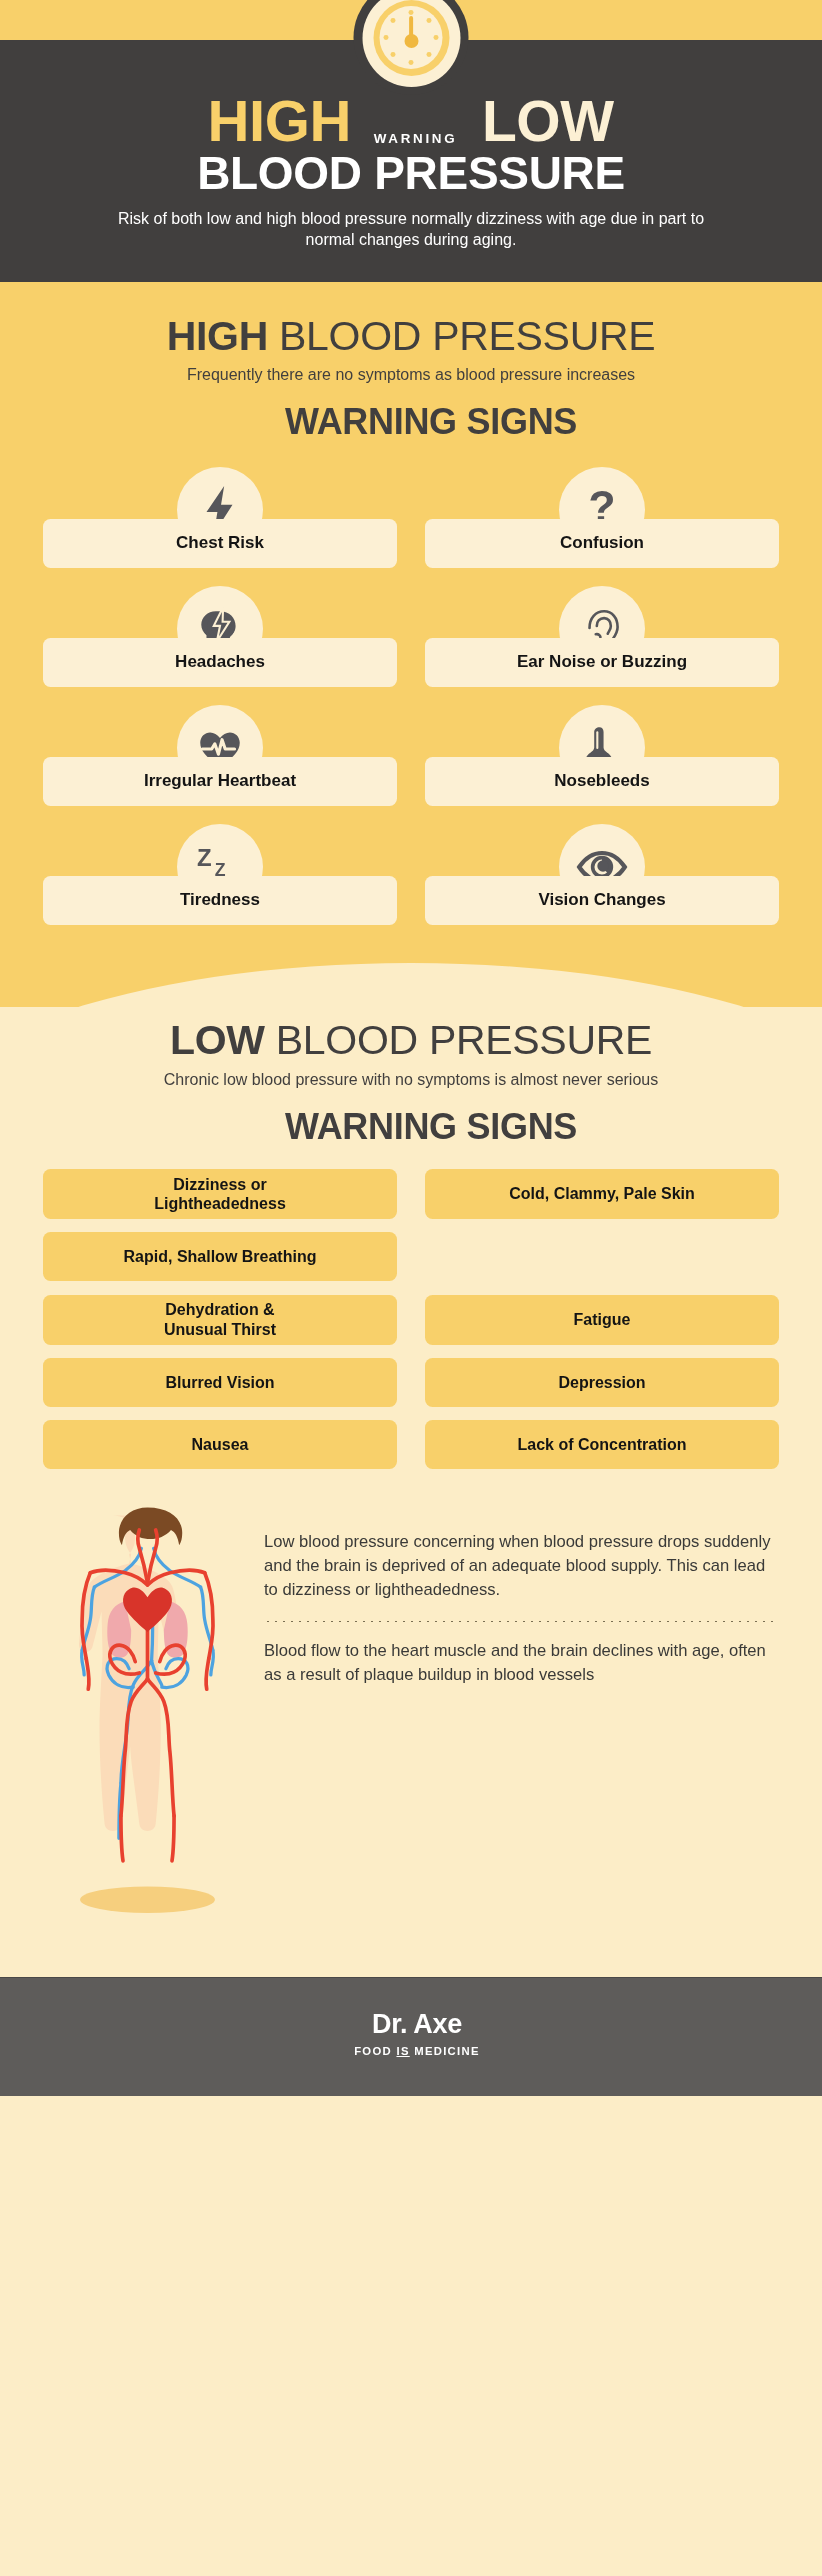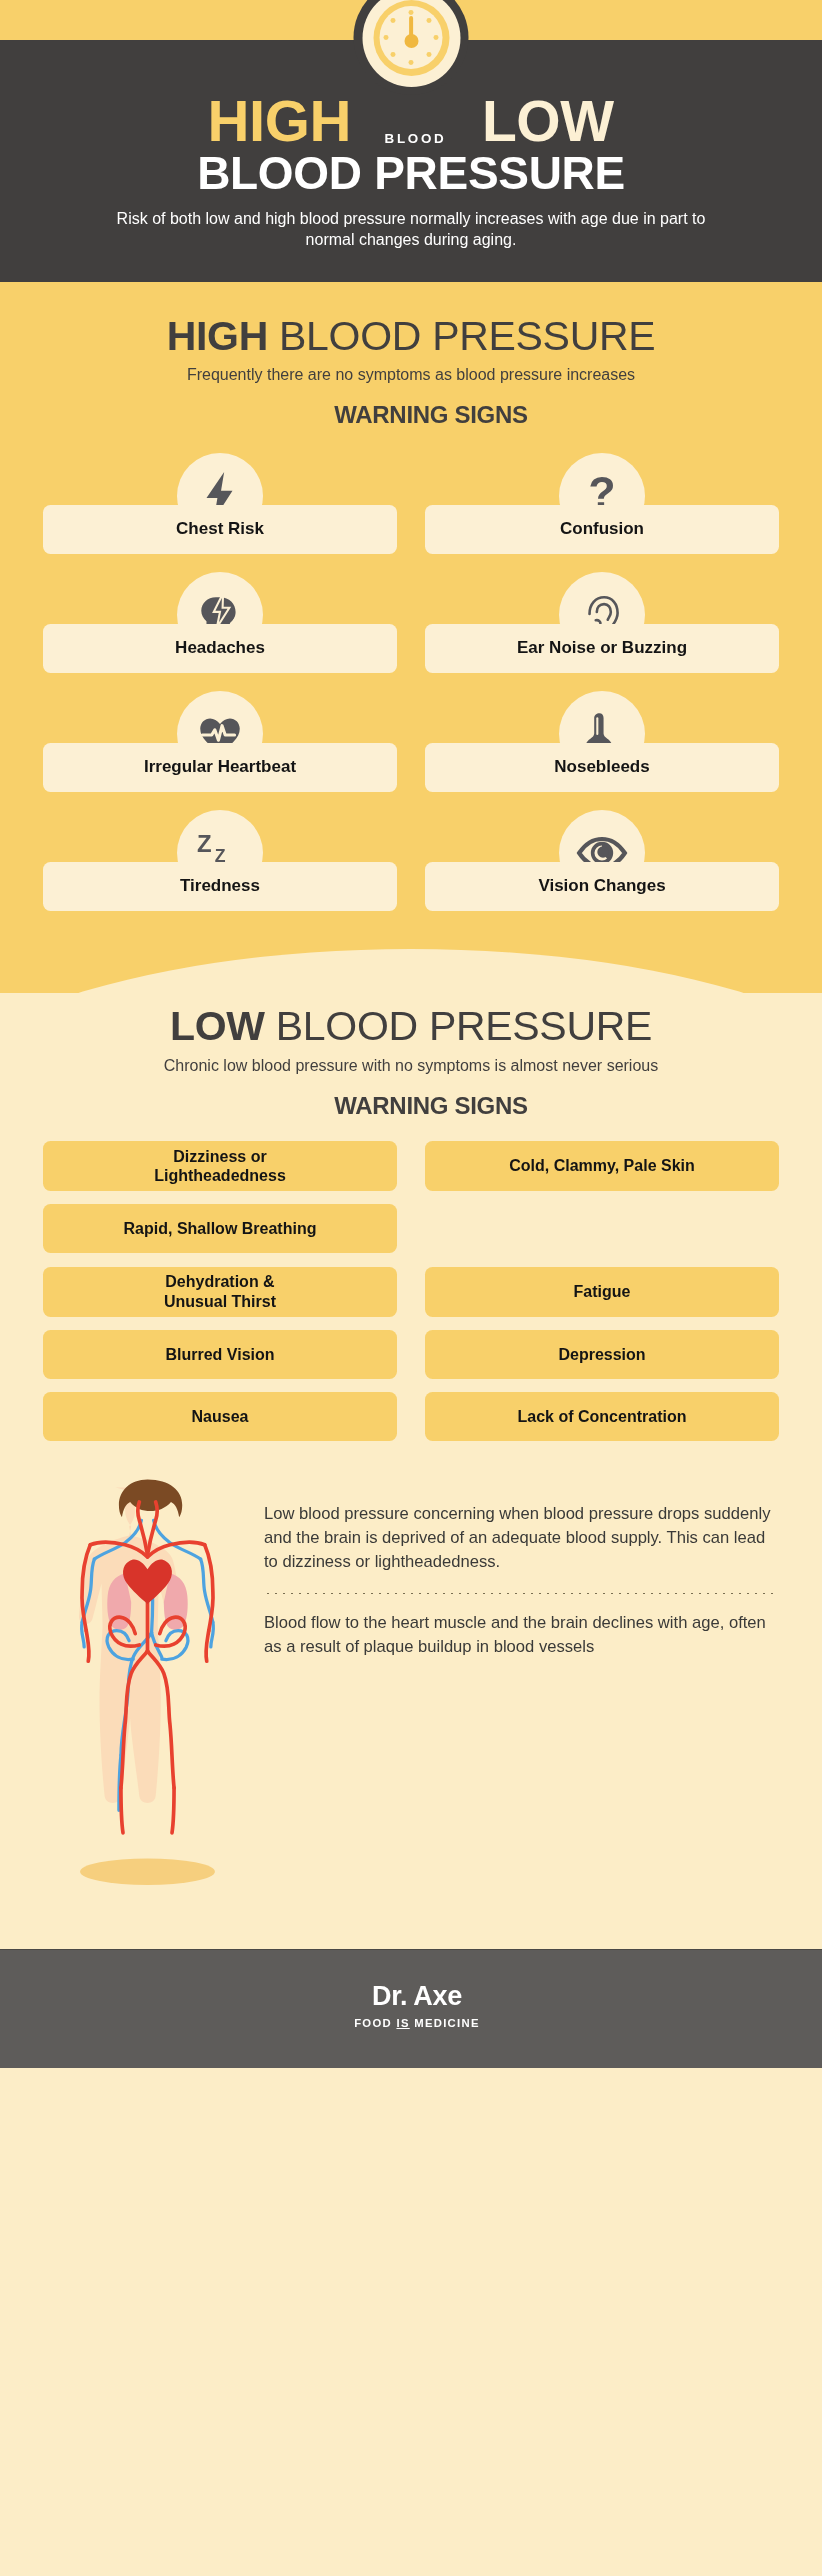--- a/index.html
+++ b/index.html
@@ -75,21 +75,21 @@
   .header-bottom-strip { height:5.4px; background:#f8d06a; width:100%; }
 
   
   .high-sec { background:#f8d06a; width:100%; padding-top:28px; position:relative; }
   .sec-h1 { text-align:center; font-size:41px; font-weight:bold; color:#413f3e;
             letter-spacing:-0.3px; line-height:1;
             font-family:"Liberation Sans Narrow","Liberation Sans",sans-serif; }
   .sec-h1 .bold { font-weight:bold; }
   .sec-h1 .light { font-weight:400; }
   .sec-sub { text-align:center; font-size:16px; color:#413f3e; margin-top:9.7px; font-weight:400; }
-  .sec-warn { text-align:center; font-size:24px; font-weight:bold; color:#413f3e;
+  .sec-warn { text-align:center; font-size:36px; font-weight:bold; color:#413f3e;
               margin-top:17px; letter-spacing:-0.3px;
               font-family:"Liberation Sans Narrow","Liberation Sans",sans-serif;padding-left:40px; }
 
   .grid-high { margin-top:23.6px; padding:0 43px; }
   .grid-row { display:flex; justify-content:space-between; margin-bottom:17px; }
   .sign-card { width:354px; position:relative; height:102px; }
   .sign-circle {
     position:absolute; left:50%; transform:translateX(-50%); top:0;
     width:86px; height:86px; border-radius:50%; background:#fcf0d4;
     display:flex; align-items:center; justify-content:center;
@@ -168,27 +168,27 @@
               <div class="gauge-needle"></div>
               <div class="gauge-hub"></div>
             </div>
           </div>
         </div>
       </div>
 
       <div class="title-row">
         <div class="t-high">HIGH</div>
         <div class="t-gap">
-          <div class="t-versus">BLOOD</div>
+          <div class="t-versus">WARNING</div>
         </div>
         <div class="t-low">LOW</div>
       </div>
 
       <div class="t-bp">BLOOD PRESSURE</div>
-      <div class="t-sub">Risk of both low and high blood pressure normally increases with age due in part to normal changes during aging.</div>
+      <div class="t-sub">Risk of both low and high blood pressure normally dizziness with age due in part to normal changes during aging.</div>
     </div>
     <div class="header-bottom-strip"></div>
   </div>
 
   <div class="high-sec">
     <div class="sec-h1">
       <span class="bold">HIGH</span><span class="light"> BLOOD PRESSURE</span>
     </div>
     <div class="sec-sub">Frequently there are no symptoms as blood pressure increases</div>
     <div class="sec-warn">WARNING SIGNS</div>

